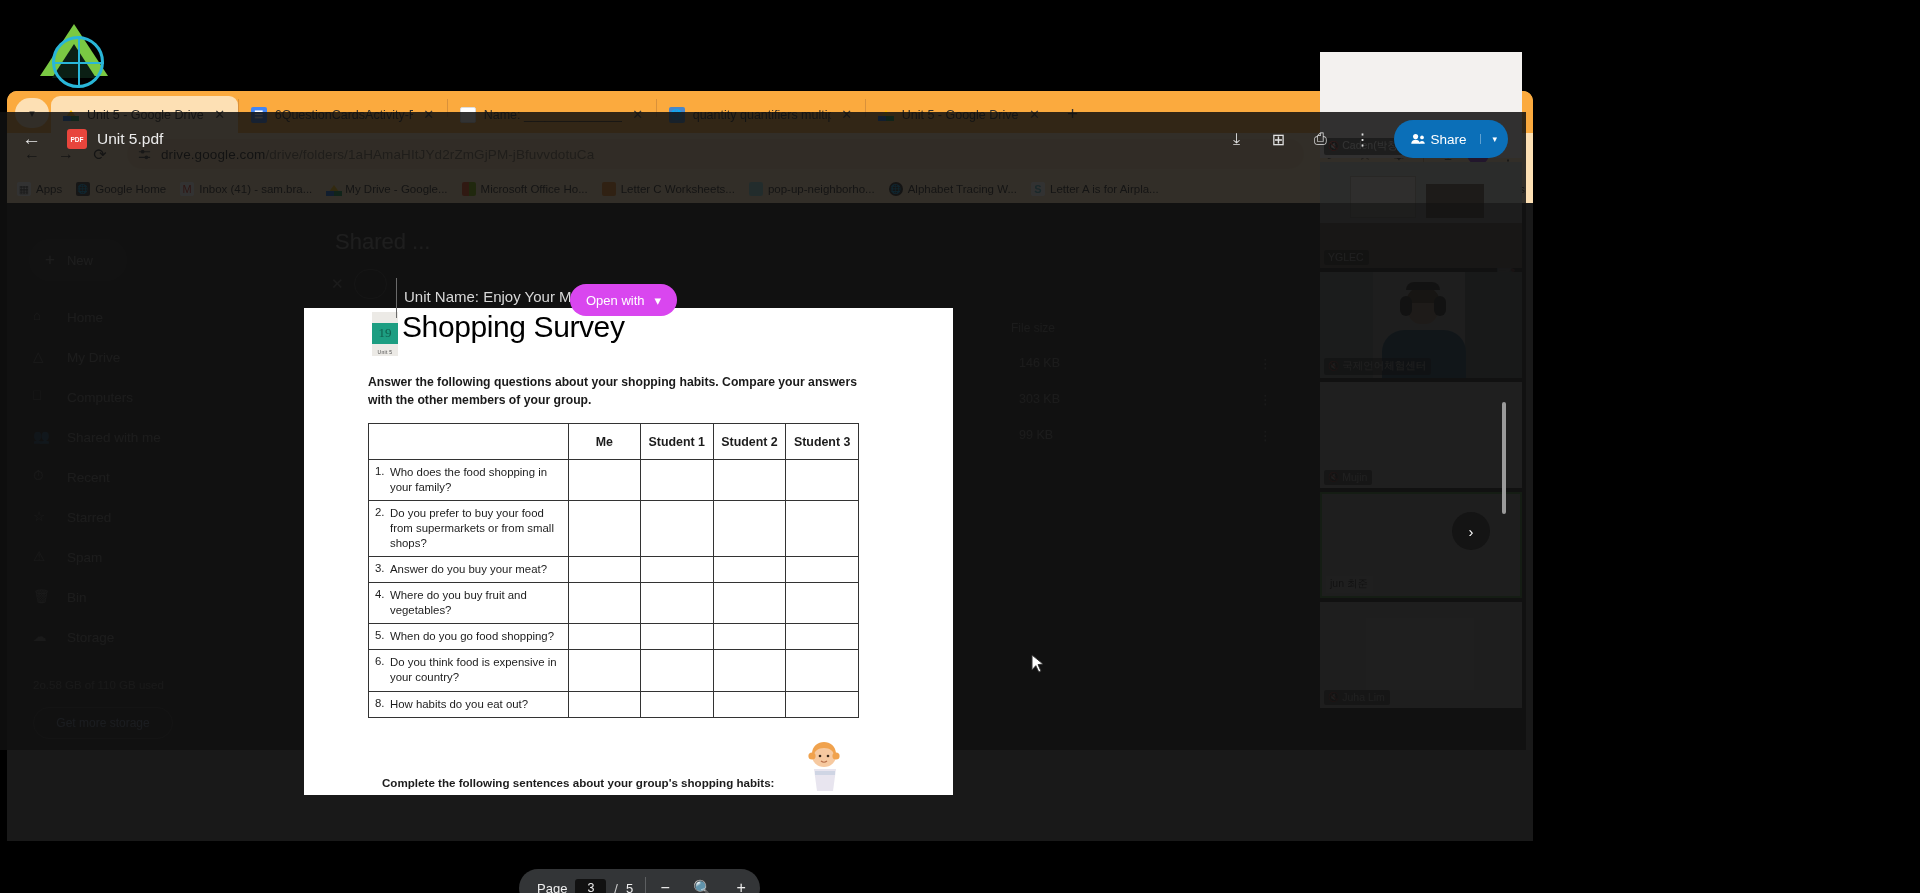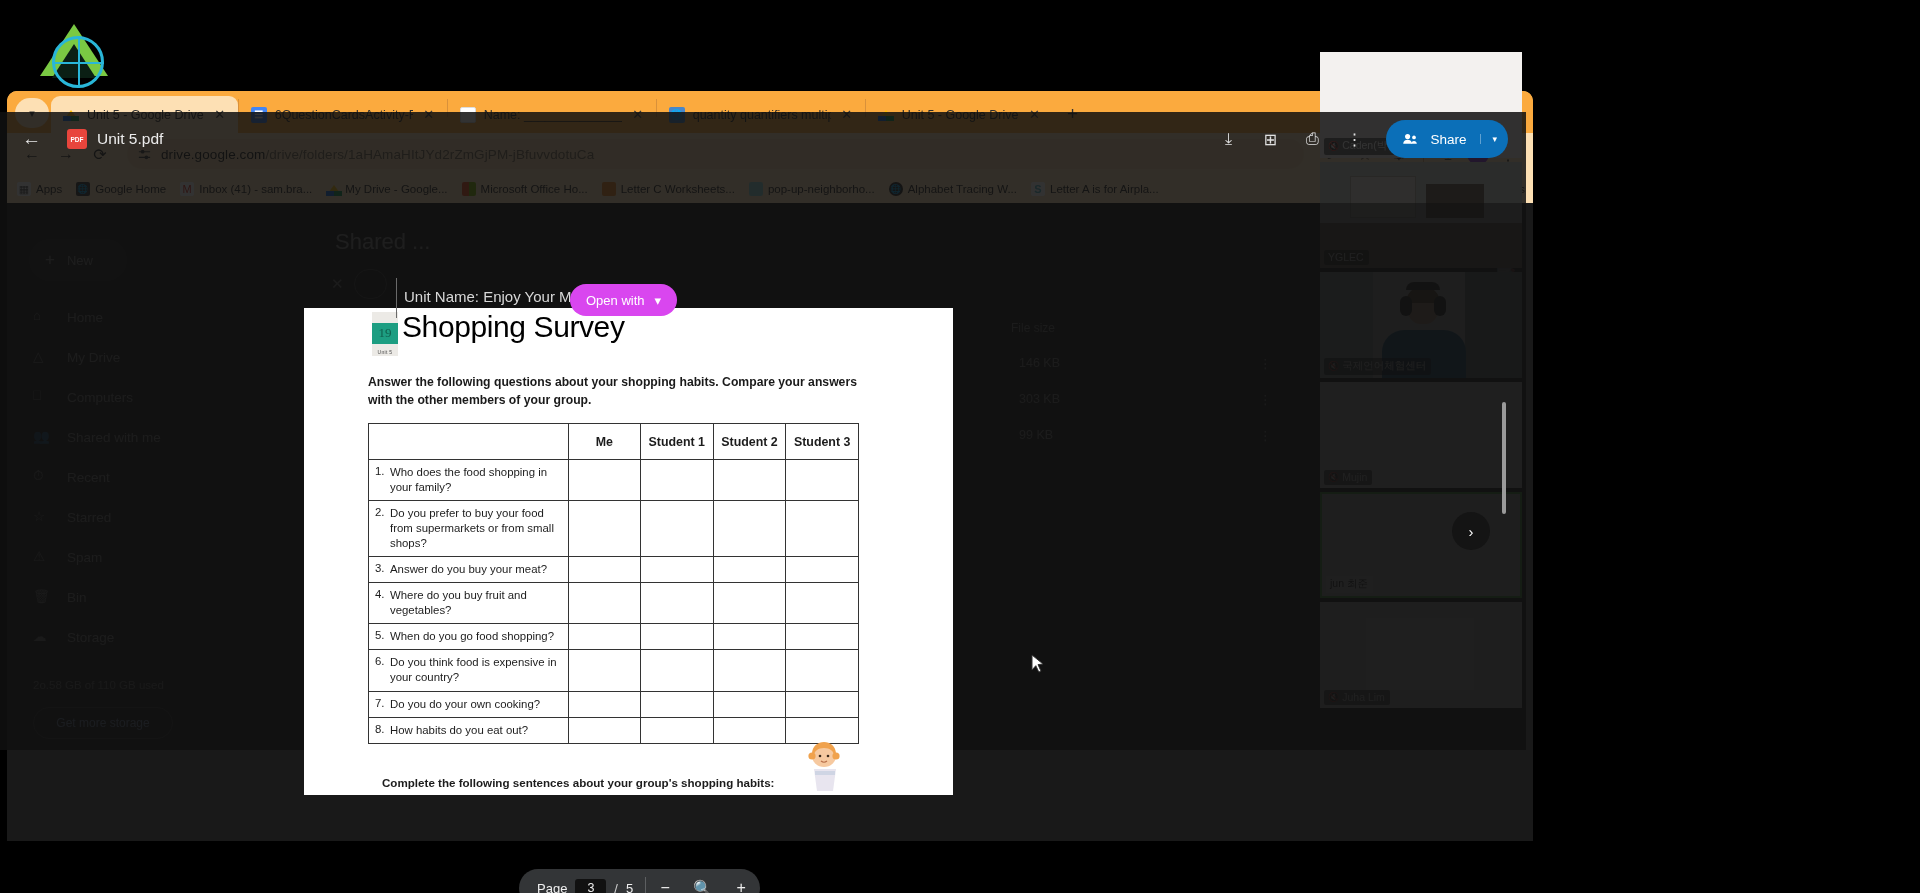--- a/index.html
+++ b/index.html
@@ -114,21 +114,21 @@
      color:#e8e8e8; }
   .pv-back { margin-left:22px; font-size:19px; cursor:pointer; }
   .pv-pdficon { margin-left:26px; width:20px;height:20px;background:#e8453c;border-radius:3px;
      display:flex;align-items:center;justify-content:center;color:#fff;font-size:6.5px;font-weight:bold;}
   .pv-name { margin-left:10px; font-size:15.5px; color:#ececec;}
   .pv-actions { position:absolute; right:18px; display:flex; align-items:center; gap:6px;}
   .pv-ic { width:36px;height:36px; display:flex;align-items:center;justify-content:center;
      color:#e0e0e0; font-size:16px; border-radius:50%; cursor:pointer;}
   .pv-share { height:38px; background:#0b6fb8; border-radius:19px; display:flex; align-items:center;
      color:#fff; font-size:13.5px; margin-left:8px; cursor:pointer; overflow:hidden;}
-  .pv-share .lbl { display:flex;align-items:center;gap:12px; padding:0 14px 0 16px;}
+  .pv-share .lbl { display:flex;align-items:center;gap:4px; padding:0 14px 0 16px;}
   .pv-share .cav { border-left:1px solid rgba(255,255,255,.35); padding:0 11px; font-size:9px;}
 
   
   .openwith { position:absolute; left:570px; top:172px; height:32px; background:#d946ef;
      border-radius:16px; color:#fff; font-size:13px; display:flex; align-items:center;
      gap:10px; padding:0 16px; z-index:14; cursor:pointer; }
   .unitname { position:absolute; left:404px; top:176px; font-size:15px; color:#d8d8d8;
      white-space:nowrap; z-index:12; }
   .vline { position:absolute; left:396px; top:166px; width:1px; height:40px; background:#6a6a6a; z-index:12;}
 
@@ -532,28 +532,20 @@
           <tr>
             <td class="qcol">
               <span class="qnum">6.</span><span class="qtxt">Do you think food is expensive in your country?</span></td>
             <td class="acol"></td>
             <td class="acol"></td>
             <td class="acol"></td>
             <td class="acol"></td>
           </tr>
           <tr>
             <td class="qcol">
-              <span class="qnum">7.</span><span class="qtxt">Do you do your own cooking?</span></td>
-            <td class="acol"></td>
-            <td class="acol"></td>
-            <td class="acol"></td>
-            <td class="acol"></td>
-          </tr>
-          <tr>
-            <td class="qcol">
               <span class="qnum">8.</span><span class="qtxt">How habits do you eat out?</span></td>
             <td class="acol"></td>
             <td class="acol"></td>
             <td class="acol"></td>
             <td class="acol"></td>
           </tr>
         </tbody>
           </table>
 
         <div class="pdf-foot">Complete the following sentences about your group's shopping habits:</div>

